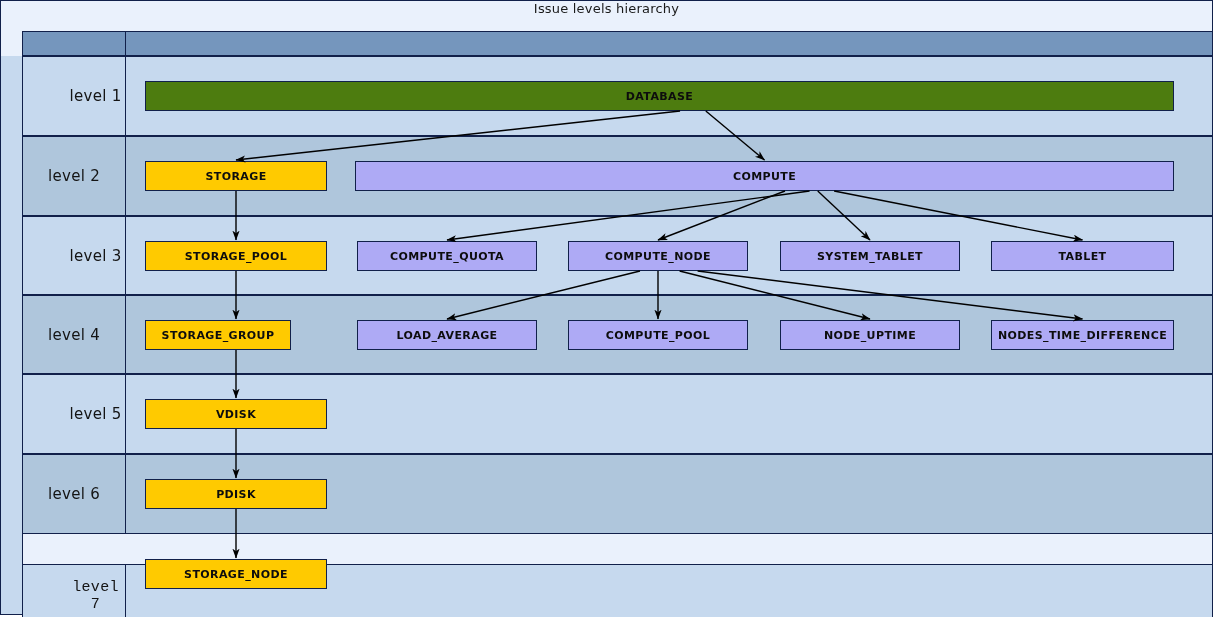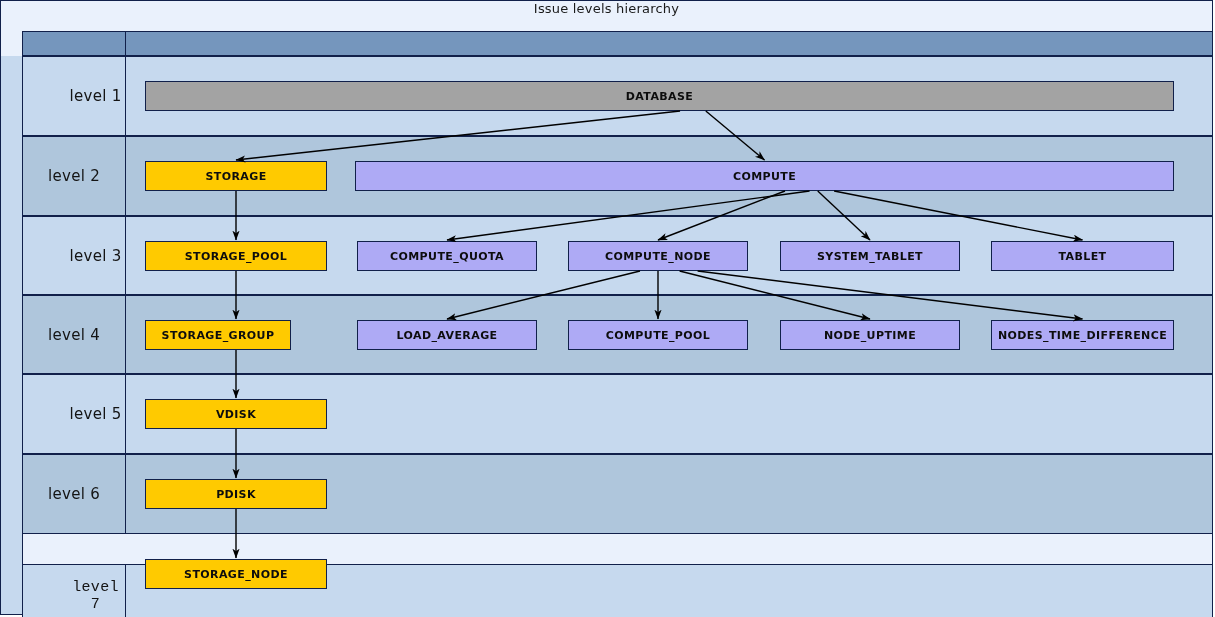--- a/index.html
+++ b/index.html
@@ -57,21 +57,21 @@
   .row.dark  .cell-level,.row.dark  .cell-content{background:#afc6dc;}
 
   
   .node{
     position:absolute;height:30px;
     border:1px solid #11204a;box-sizing:border-box;
     display:flex;align-items:center;justify-content:center;
     font-size:11px;font-weight:bold;color:#0d0d0d;
     letter-spacing:.4px;white-space:nowrap;
   }
-  .node.green {background:#a3a3a3;}
+  .node.green {background:#4d7c0f;}
   .node.gold  {background:#ffca00;}
   .node.purple{background:#aeaaf5;}
 
   
   .arrows{position:absolute;left:0;top:0;width:1215px;height:617px;pointer-events:none;}
 </style>
 </head>
 <body>
 
 <div id="root">

